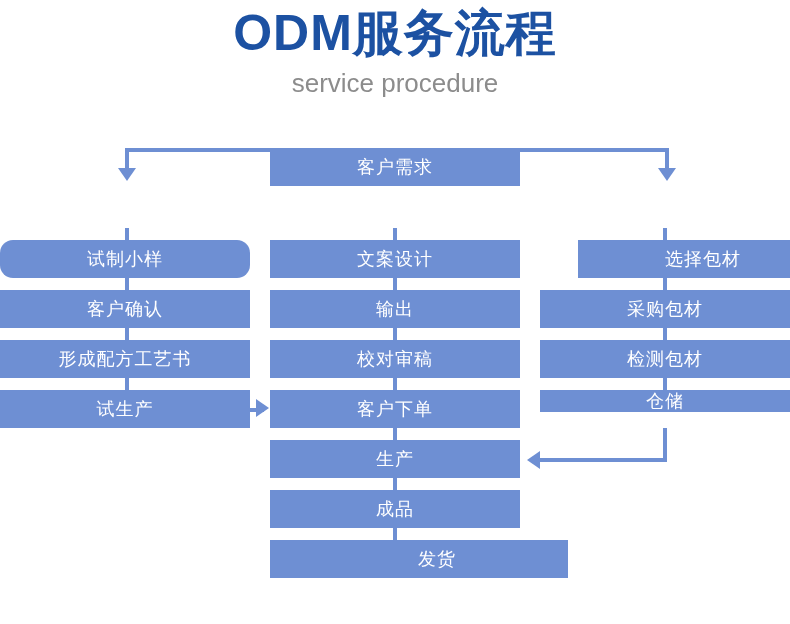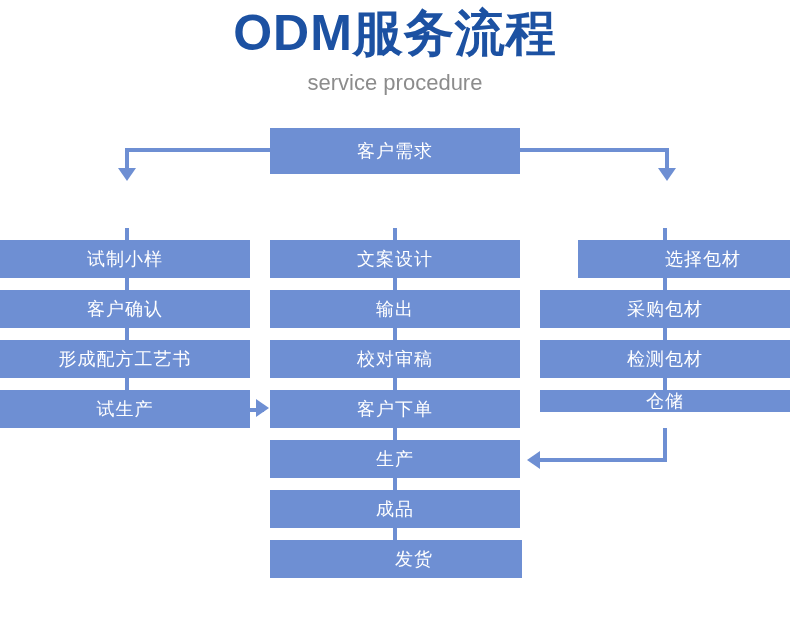--- a/index.html
+++ b/index.html
@@ -33,21 +33,21 @@
     font-size: 50px;
     line-height: 58px;
     font-weight: bold;
     letter-spacing: 1px;
     color: #1C51A2;
     font-family: "Liberation Sans", "DejaVu Sans", sans-serif;
   }
   .subtitle {
     margin: 0;
     padding-top: 6px;
-    font-size: 22px;
+    font-size: 26px;
     line-height: 30px;
     font-weight: normal;
     color: #8C8C8C;
     font-family: "Liberation Sans", "DejaVu Sans", sans-serif;
   }
 
   
   .box {
     position: absolute;
     background: #6E8FD3;
@@ -134,34 +134,34 @@
   <div class="conn conn-v" style="left:393px; top:528px; height:14px;"></div>
 
   <div class="conn conn-v" style="left:663px; top:278px; height:14px;"></div>
   <div class="conn conn-v" style="left:663px; top:328px; height:14px;"></div>
   <div class="conn conn-v" style="left:663px; top:378px; height:14px;"></div>
 
   <div class="conn conn-v" style="left:663px; top:428px; height:34px;"></div>
   <div class="conn conn-h" style="left:540px; top:458px; width:127px;"></div>
   <div class="arrow-left" style="left:527px; top:451px;"></div>
 
-  <div class="box" style="left:270px; top:128px; width:250px; height:46px;">客户需求</div>
+  <div class="box" style="left:270px; top:148px; width:250px; height:38px;">客户需求</div>
 
 
-  <div class="box" style="left:0px; top:240px; width:250px; height:38px;">试制小样</div>
+  <div class="box" style="left:0px; top:240px; width:250px; height:38px;border-radius:13px;">试制小样</div>
   <div class="box" style="left:0px; top:290px; width:250px; height:38px;">客户确认</div>
   <div class="box" style="left:0px; top:340px; width:250px; height:38px;">形成配方工艺书</div>
   <div class="box" style="left:0px; top:390px; width:250px; height:38px;">试生产</div>
 
   <div class="box" style="left:270px; top:240px; width:250px; height:38px;">文案设计</div>
   <div class="box" style="left:270px; top:290px; width:250px; height:38px;">输出</div>
   <div class="box" style="left:270px; top:340px; width:250px; height:38px;">校对审稿</div>
   <div class="box" style="left:270px; top:390px; width:250px; height:38px;">客户下单</div>
   <div class="box" style="left:270px; top:440px; width:250px; height:38px;">生产</div>
   <div class="box" style="left:270px; top:490px; width:250px; height:38px;">成品</div>
-  <div class="box" style="left:270px; top:540px; width:252px; height:38px;padding-left:36px;">发货</div>
+  <div class="box" style="left:270px; top:540px; width:298px; height:38px;padding-left:36px;">发货</div>
 
   <div class="box" style="left:540px; top:240px; width:250px; height:38px;margin-left:38px;">选择包材</div>
   <div class="box" style="left:540px; top:290px; width:250px; height:38px;">采购包材</div>
   <div class="box" style="left:540px; top:340px; width:250px; height:38px;text-align:center;">检测包材</div>
   <div class="box" style="left:540px; top:390px; width:250px; height:22px;">仓储</div>
 
 </div>
 
 </body></html>

